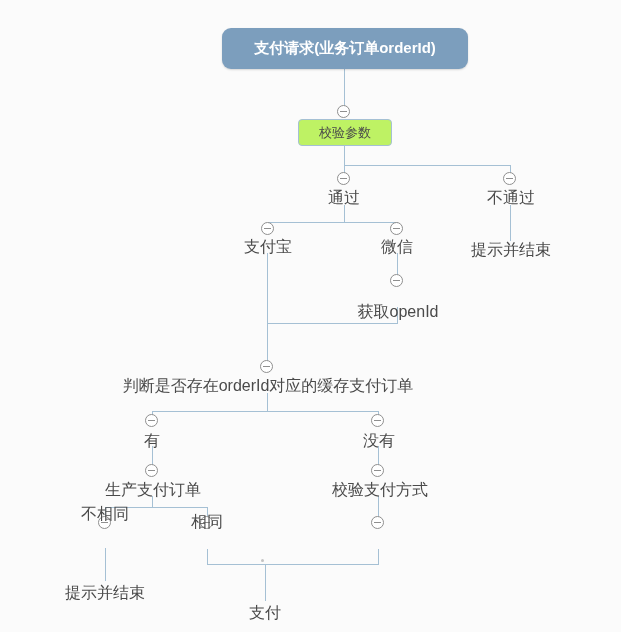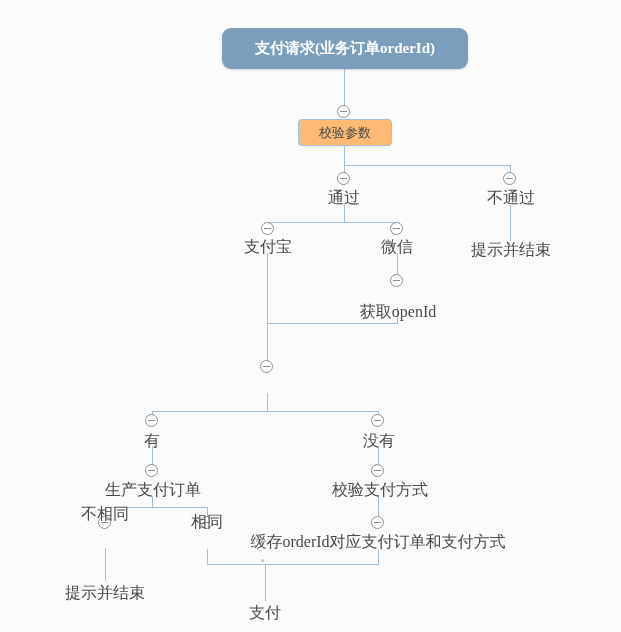--- a/index.html
+++ b/index.html
@@ -1,36 +1,36 @@
 <!DOCTYPE html>
 <html style="--root-fill: #7c9ebd; --root-text: #ffffff; --line: #a5c0d4; --icon: #8f8f8f; --text: #4a4a4a; --canvas-bg: #fbfbfb;"><head>
 <meta charset="utf-8">
 <style>
   html,body{margin:0;padding:0;background:#fff;}
   .stage{
     position:relative;
     width:621px;height:632px;
     background:var(--canvas-bg,#fbfbfb);
-    font-family:Liberation Serif, serif;
+    font-family:Liberation Sans, sans-serif;
     overflow:hidden;
   }
   
   .root-box{
     position:absolute;left:222px;top:28px;width:246px;height:41px;
     background:var(--root-fill,#7c9ebd);
     border-radius:9px;
     color:var(--root-text,#ffffff);
     font-size:15px;font-weight:bold;
     display:flex;align-items:center;justify-content:center;
     white-space:nowrap;
     box-shadow:0 1px 2px rgba(0,0,0,.15);
   }
   .param-box{
     position:absolute;left:298px;top:119px;width:94px;height:27px;
-    background:#fdba74;
+    background:#bef264;
     border:1px solid var(--line,#a5c0d4);
     border-radius:4px;
     box-sizing:border-box;
     color:var(--text,#4a4a4a);
     font-size:13px;
     display:flex;align-items:center;justify-content:center;
     white-space:nowrap;
   }
   
   .lbl{
@@ -145,27 +145,27 @@
   <div class="param-box">校验参数</div>
 
   <span class="lbl" style="left:344px;top:190px">通过</span>
   <span class="lbl" style="left:511px;top:190px">不通过</span>
   <span class="lbl" style="left:511px;top:242px">提示并结束</span>
 
   <span class="lbl" style="left:268px;top:239px">支付宝</span>
   <span class="lbl" style="left:397px;top:239px">微信</span>
   <span class="lbl" style="left:398px;top:304px">获取openId</span>
 
+  <span class="lbl" style="left:268px;top:378px">判断是否存在orderId对应的缓存支付订单</span>
 
   <span class="lbl" style="left:152px;top:433px">有</span>
   <span class="lbl" style="left:379px;top:433px">没有</span>
 
   <span class="lbl" style="left:153px;top:482px">生产支付订单</span>
   <span class="lbl" style="left:380px;top:482px">校验支付方式</span>
 
   <span class="lbl" style="left:105px;top:506px">不相同</span>
   <span class="lbl" style="left:207px;top:514px">相同</span>
-  <span class="lbl" style="left:378px;top:534px">缓存orderId对应支付订单和支付方式</span>
 
   <span class="lbl" style="left:105px;top:585px">提示并结束</span>
   <span class="lbl" style="left:265px;top:605px">支付</span>
 
 </div>
 
 </body></html>

